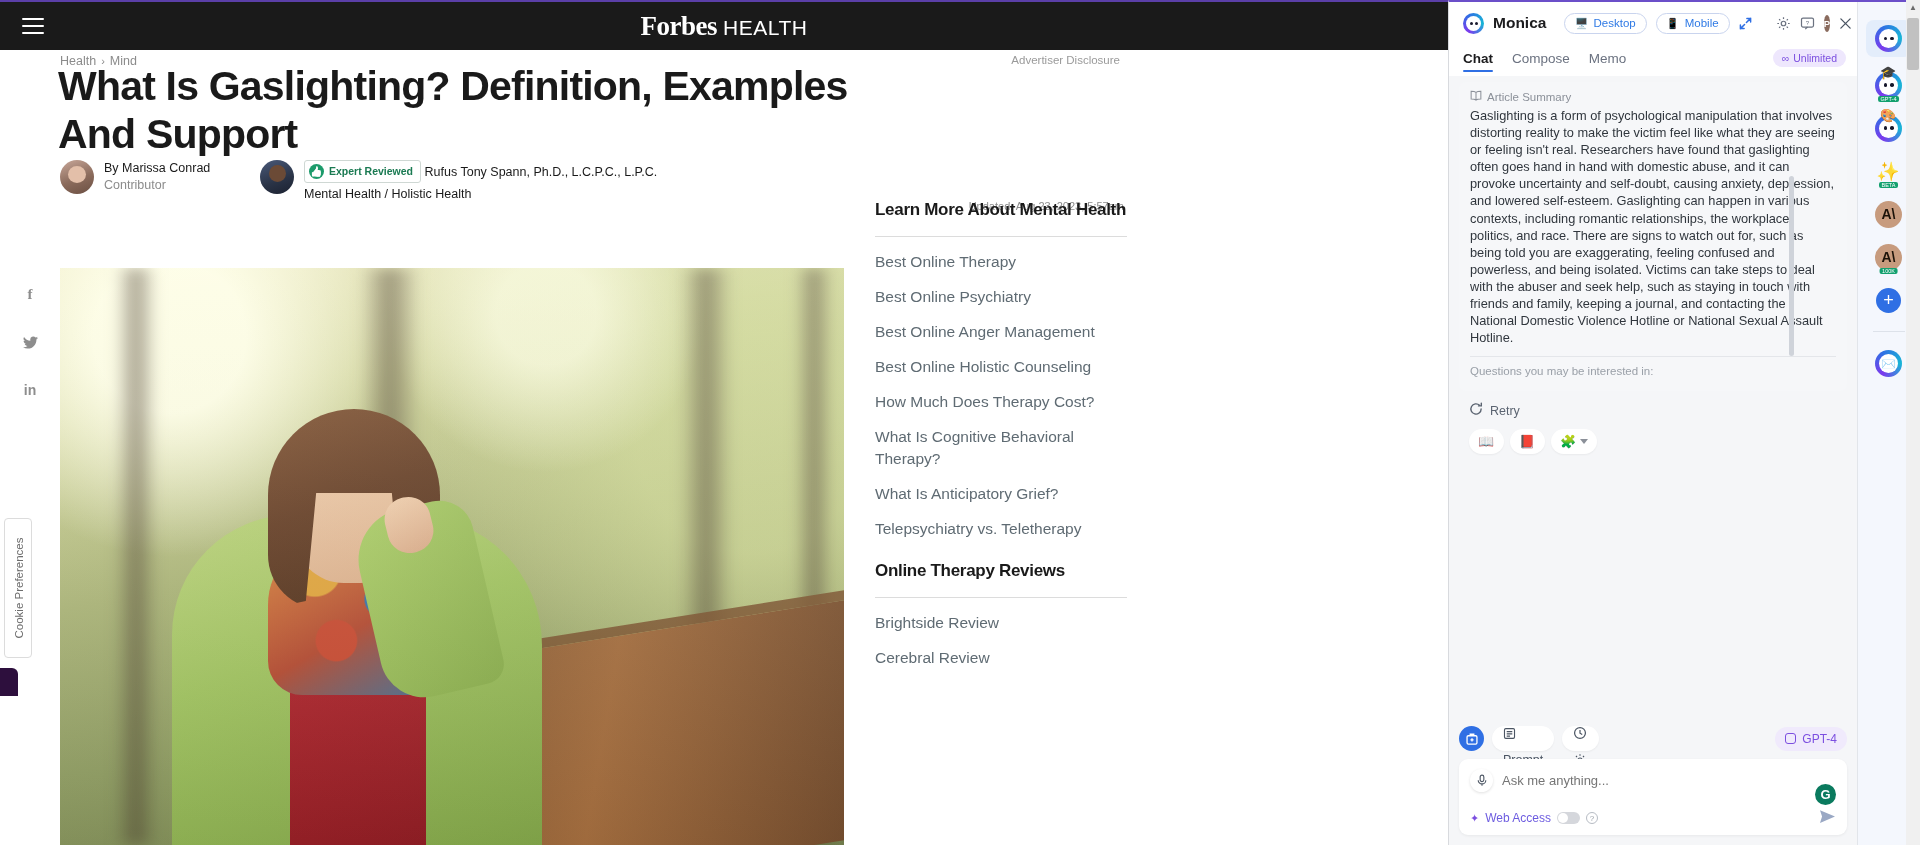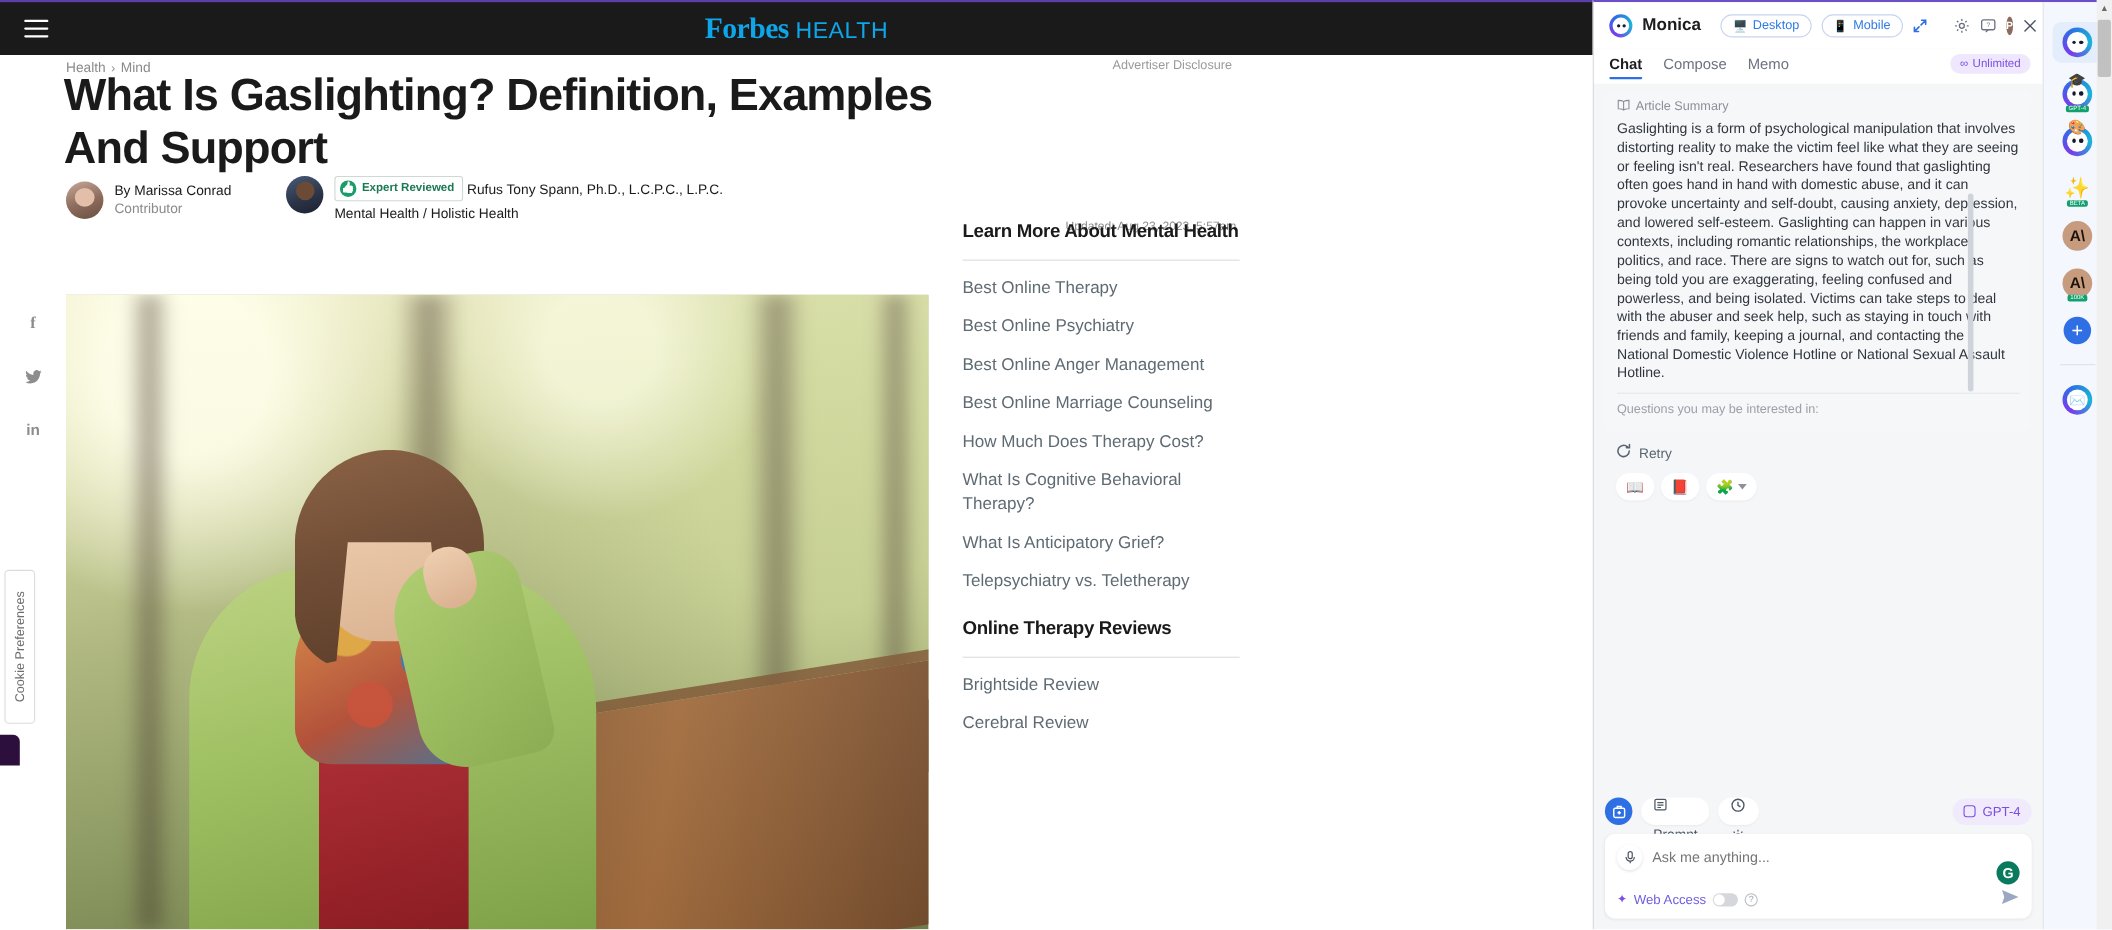--- a/index.html
+++ b/index.html
@@ -16,42 +16,42 @@
 
   .topbar {
     position: absolute; left: 0; top: 0; width: 1448px; height: 50px;
     background: #1a1a1a; display: flex; align-items: center;
     border-top: 2px solid #5b3fa8;
   }
   .hamburger { margin-left: 22px; width: 22px; height: 16px; display: flex; flex-direction: column; justify-content: space-between; cursor: pointer; }
   .hamburger i { display: block; height: 2px; background: #fff; border-radius: 1px; }
   .brand {
     position: absolute; left: 0; right: 0; top: 50%; transform: translateY(-50%);
-    text-align: center; color: #0ea5e9; white-space: nowrap;
+    text-align: center; color: #ffffff; white-space: nowrap;
   }
   .brand .f { font-family: "Liberation Serif", serif; font-weight: 700; font-size: 27px; letter-spacing: -0.5px; }
   .brand .h { font-size: 21px; font-weight: 400; letter-spacing: 0.5px; margin-left: 6px; }
 
   
   .crumbrow { position: absolute; left: 0; top: 50px; width: 1448px; height: 24px; padding-left: 12px; }
   .crumb { position: absolute; left: 60px; top: 4px; font-size: 12.5px; color: #8b8b8b; }
   .crumb a { color: #8b8b8b; text-decoration: none; }
   .crumb .sep { margin: 0 5px; font-size: 11px; }
   .adv { position: absolute; right: 328px; top: 4px; font-size: 11.5px; color: #9a9a9a; }
 
   h1.title {
     position: absolute; left: 58px; top: 62px; width: 830px;
     font-family: "Liberation Sans", sans-serif;
     font-size: 41px; line-height: 48px; font-weight: 700; color: #1a1a1a;
     letter-spacing: -0.8px;
   }
 
   .bylines { position: absolute; left: 60px; top: 160px; width: 820px; display: flex; gap: 0px; }
   .byline { display: flex; gap: 10px; align-items: flex-start; }
-  .byline.first { width: 200px; align-items: center; }
+  .byline.first { width: 200px; }
   .avatar { width: 34px; height: 34px; border-radius: 50%; flex: 0 0 34px; overflow: hidden; position: relative; }
   .av-a { background: linear-gradient(160deg,#c9a89a 0%,#8b6b5c 55%,#6b4f42 100%); }
   .av-a::after { content:""; position:absolute; left:8px; top:6px; width:18px; height:17px; border-radius:50%; background:#e3bfa9; }
   .av-b { background: linear-gradient(160deg,#4a5a7a 0%,#2a3346 60%,#1b2130 100%); }
   .av-b::after { content:""; position:absolute; left:9px; top:5px; width:17px; height:17px; border-radius:50%; background:#6b4a36; }
   .bl-text { font-size: 12.5px; line-height: 17px; }
   .bl-name { color: #1a1a1a; }
   .bl-role { color: #8b8b8b; }
   .expert-pill {
     display: inline-flex; align-items: center; gap: 5px;
@@ -343,21 +343,21 @@
       <span>Cookie Preferences</span>
     </div>
     <div class="purplebox"></div>
 
     <div class="rightcol">
       <div class="rc-head">Learn More About Mental Health</div>
       <div class="rc-rule"></div>
       <a class="rc-link">Best Online Therapy</a>
       <a class="rc-link">Best Online Psychiatry</a>
       <a class="rc-link">Best Online Anger Management</a>
-      <a class="rc-link">Best Online Marriage Counseling</a>
+      <a class="rc-link">Best Online Holistic Counseling</a>
       <a class="rc-link">How Much Does Therapy Cost?</a>
       <a class="rc-link">What Is Cognitive Behavioral Therapy?</a>
       <a class="rc-link">What Is Anticipatory Grief?</a>
       <a class="rc-link">Telepsychiatry vs. Teletherapy</a>
       <div class="rc-head2">Online Therapy Reviews</div>
       <div class="rc-rule"></div>
       <a class="rc-link">Brightside Review</a>
       <a class="rc-link">Cerebral Review</a>
     </div>
   </div>

